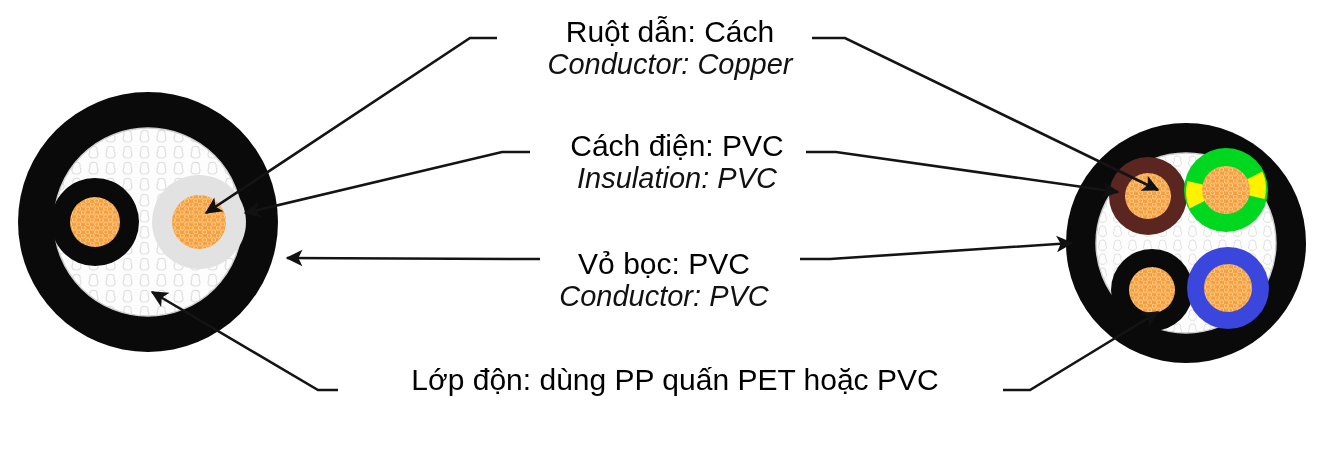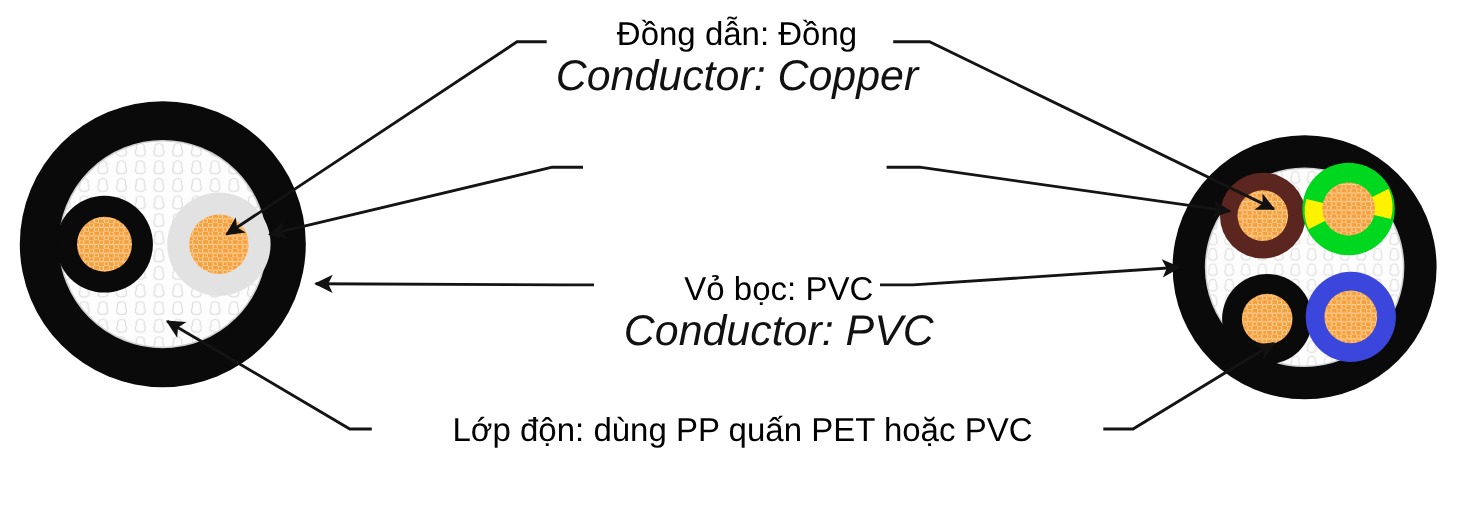--- a/index.html
+++ b/index.html
@@ -28,30 +28,30 @@
     white-space: nowrap;
     color: #000000;
   }
   .label-vi {
     font-size: 30px;
     font-weight: 400;
     line-height: 1.08;
     color: #000000;
   }
   .label-en {
-    font-size: 39px;
+    font-size: 29px;
     font-style: italic;
     font-weight: 400;
     line-height: 1.12;
     color: #111111;
   }
   #lbl-conductor { left: 500px; top: 16px; width: 340px; }
   #lbl-insulation { left: 512px; top: 130px; width: 330px; }
-  #lbl-sheath { left: 548px; top: 248px; width: 320px; }
-  #lbl-filler  { left: 330px; top: 376px; width: 690px; }
+  #lbl-sheath { left: 504px; top: 248px; width: 320px; }
+  #lbl-filler  { left: 330px; top: 364px; width: 690px; }
 </style>
 </head>
 <body>
 
 <div id="page">
 
   <svg id="diagram" viewBox="0 0 1333 462">
     <defs>
 
       <pattern id="copperStrand" patternUnits="userSpaceOnUse" width="9" height="7.8">
@@ -128,24 +128,28 @@
 
       <path d="M540 259 L512 259 L287 258" marker-end="url(#arrowFill)"></path>
       <path d="M800 259 L830 259 L1072 243" marker-end="url(#arrowFill)"></path>
 
       <path d="M338 390 L318 390 L152 292" marker-end="url(#arrowFill)"></path>
       <path d="M1003 390 L1030 390 L1158 312" marker-end="url(#arrowFill)"></path>
     </g>
   </svg>
 
   <div class="label-block" id="lbl-conductor">
-    <div class="label-vi">Đồng dẫn: Đồng</div>
+    <div class="label-vi">Ruột dẫn: Cách</div>
     <div class="label-en">Conductor: Copper</div>
   </div>
 
+  <div class="label-block" id="lbl-insulation">
+    <div class="label-vi">Cách điện: PVC</div>
+    <div class="label-en">Insulation: PVC</div>
+  </div>
 
   <div class="label-block" id="lbl-sheath">
     <div class="label-vi">Vỏ bọc: PVC</div>
     <div class="label-en">Conductor: PVC</div>
   </div>
 
   <div class="label-block" id="lbl-filler">
     <div class="label-vi">Lớp độn: dùng PP quấn PET hoặc PVC</div>
   </div>
 

